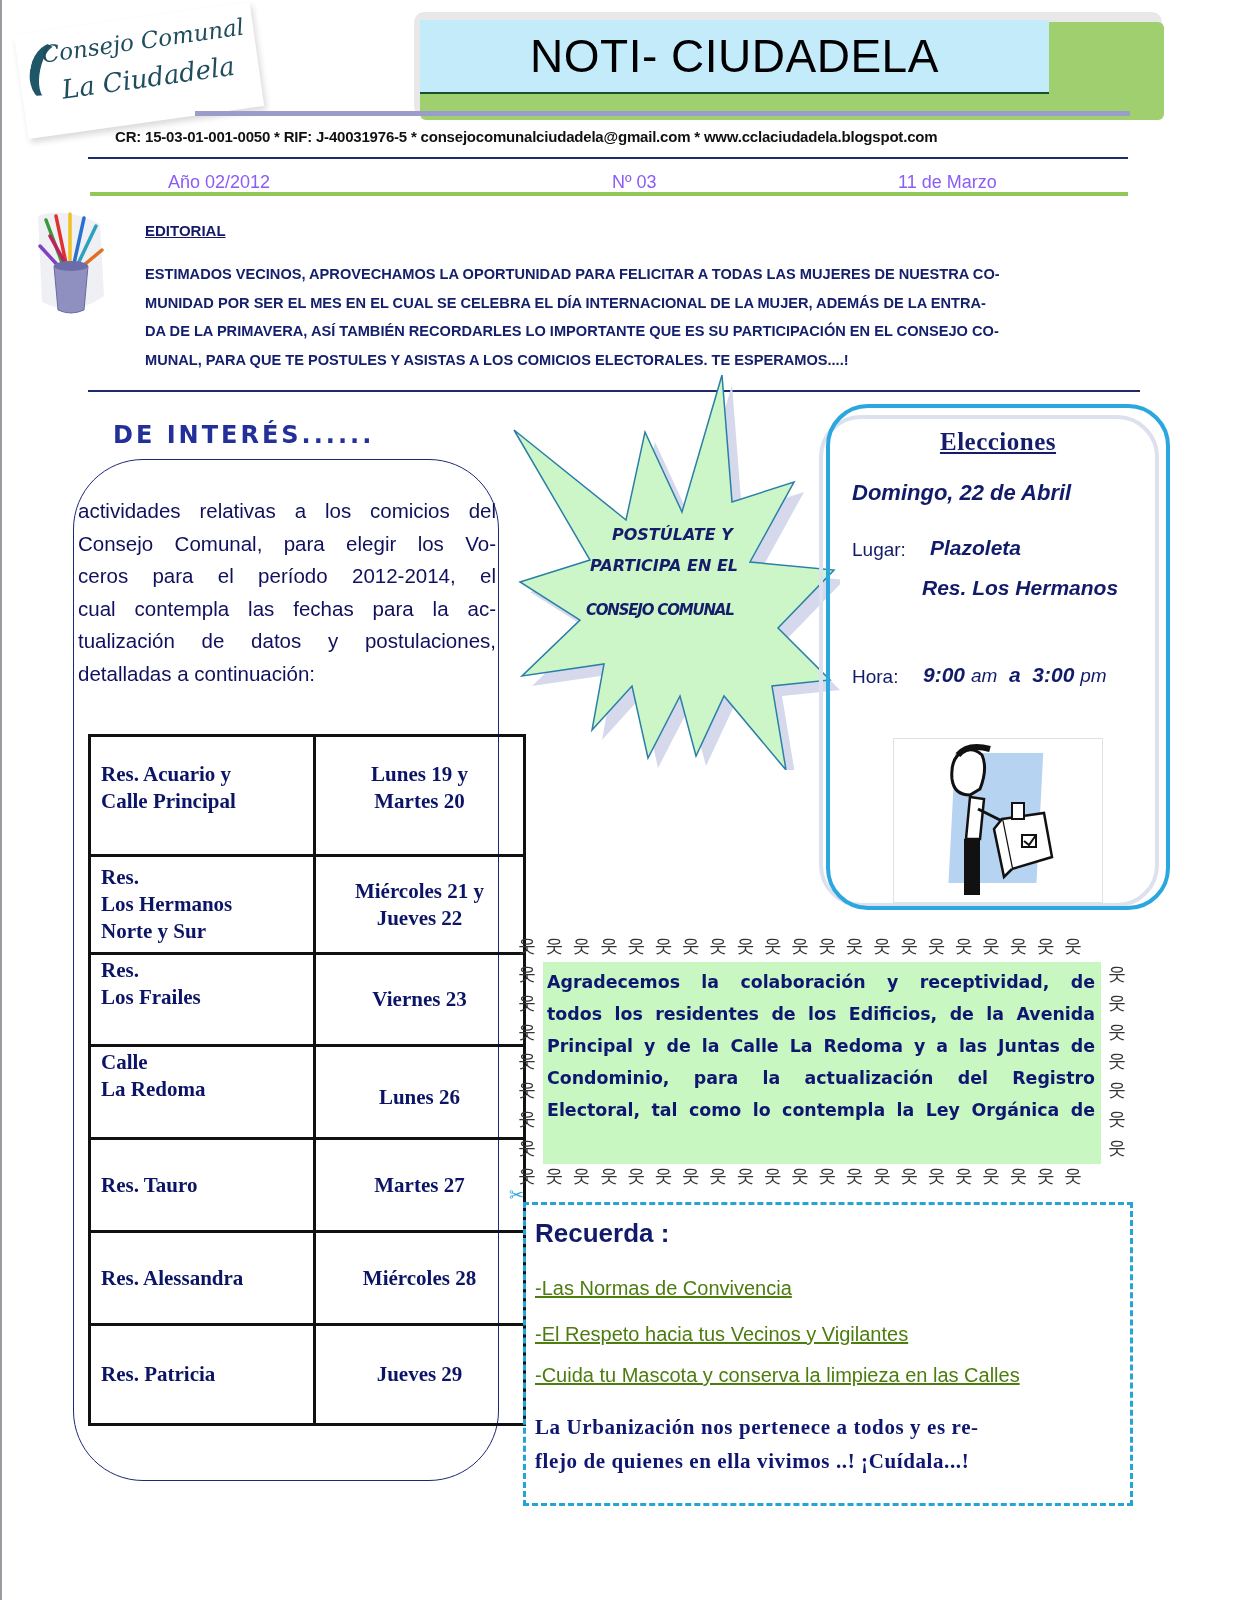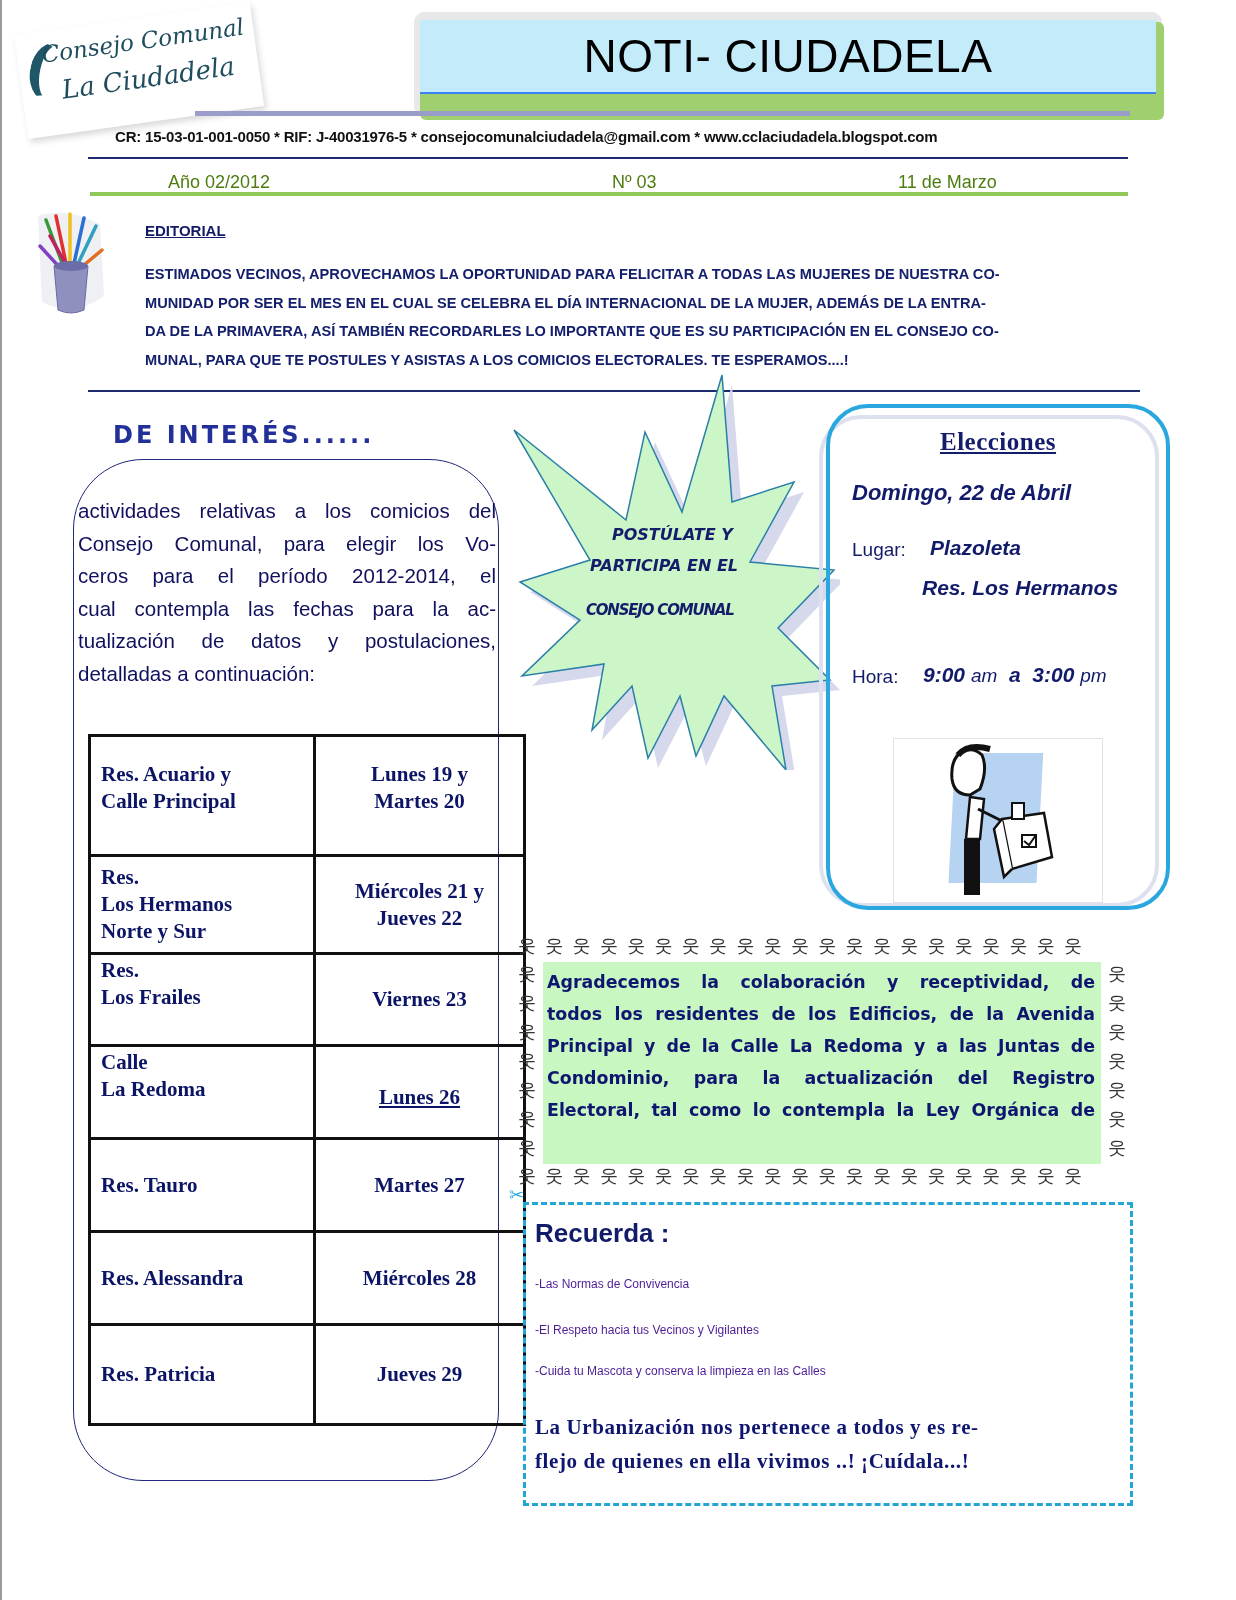--- a/index.html
+++ b/index.html
@@ -8,28 +8,28 @@
 
   
   .logo-card { position:absolute; left:20px; top:18px; width:238px; height:105px; background:#fff; transform:rotate(-8deg); box-shadow:2px 4px 6px rgba(0,0,0,0.15); }
   .logo-crescent { position:absolute; left:30px; top:42px; width:44px; height:60px; border-radius:50%; border-left:10px solid #1f5668; border-top:3px solid transparent; border-bottom:3px solid transparent; box-sizing:border-box; transform:rotate(12deg); }
   .logo-line1 { position:absolute; left:40px; top:42px; font-family:"DejaVu Serif", serif; font-style:italic; font-size:23px; color:#1f4d5e; transform:rotate(-8deg); transform-origin:left top; white-space:nowrap; }
   .logo-line2 { position:absolute; left:60px; top:75px; font-family:"DejaVu Serif", serif; font-style:italic; font-size:26px; color:#1f4d5e; transform:rotate(-8deg); transform-origin:left top; white-space:nowrap; }
 
   
   .title-shadow { position:absolute; left:414px; top:12px; width:748px; height:104px; background:#e8e8e8; border-radius:10px; }
   .title-green { position:absolute; left:420px; top:22px; width:744px; height:98px; background:#9fcf6f; border-radius:6px; }
-  .title-box { position:absolute; left:420px; top:20px; width:736px; height:72px; background:#c3ebfa; border-bottom:2px solid #3b82f6; display:flex; align-items:center; justify-content:center; }
+  .title-box { position:absolute; left:420px; top:20px; width:629px; height:72px; background:#c3ebfa; border-bottom:2px solid #14532d; display:flex; align-items:center; justify-content:center; }
   .title-text { font-family:"Liberation Sans", sans-serif; font-size:46px; color:#000; letter-spacing:0.5px; }
   .purple-rule { position:absolute; left:195px; top:111px; width:935px; height:5px; background:#9a9cc9; }
 
   .contact-line { position:absolute; left:115px; top:128px; font-size:15px; font-weight:bold; color:#111; white-space:nowrap; font-family:"Liberation Sans", sans-serif; letter-spacing:-0.2px; }
   .navy-rule { position:absolute; height:2px; background:#1d2a6e; }
   .green-rule { position:absolute; left:90px; top:192px; width:1038px; height:4px; background:#90c95a; }
-  .meta { position:absolute; top:172px; font-size:18px; color:#4d7c0f; }
+  .meta { position:absolute; top:172px; font-size:18px; color:#8b5cf6; }
 
   
   .pencils { position:absolute; left:34px; top:206px; width:74px; height:112px; }
   .editorial-title { position:absolute; left:145px; top:222px; font-size:15px; font-weight:bold; text-decoration:underline; color:#121a66; }
   .editorial-body { position:absolute; left:145px; top:260px; width:975px; font-size:14.6px; font-weight:bold; color:#15206d; line-height:28.5px; }
   .editorial-body div { white-space:nowrap; }
 
   
   .interest-title { position:absolute; left:113px; top:421px; font-family:"DejaVu Sans", sans-serif; font-weight:bold; font-size:24px; color:#23309a; letter-spacing:3px; }
   .interest-frame { position:absolute; left:73px; top:459px; width:426px; height:1022px; border:1.5px solid #1e2777; border-radius:70px; box-sizing:border-box; }
@@ -62,21 +62,21 @@
   .people-col { position:absolute; font-size:18px; color:#333; line-height:29px; width:22px; text-align:center; }
   .thanks-bg { position:absolute; left:543px; top:962px; width:558px; height:202px; background:#c9f7c2; }
   .thanks-text { position:absolute; left:547px; top:966px; width:548px; font-family:"DejaVu Sans", sans-serif; font-weight:bold; font-size:17.4px; line-height:32px; color:#0e1670; }
   .thanks-text div { text-align:justify; text-align-last:justify; white-space:nowrap; }
   .thanks-text div.last { text-align-last:left; }
 
   
   .recuerda-box { position:absolute; left:523px; top:1202px; width:610px; height:304px; border:3px dashed #25a5d4; box-sizing:border-box; }
   .scissors { position:absolute; left:509px; top:1184px; font-size:18px; color:#2aa7df; }
   .recuerda-title { position:absolute; left:535px; top:1218px; font-size:26px; font-weight:bold; color:#121a6a; }
-  .recuerda-item { position:absolute; left:535px; font-size:12px; color:#4c1d95; white-space:nowrap; }
+  .recuerda-item { position:absolute; left:535px; font-size:20px; color:#4d7c0f; white-space:nowrap;text-decoration:underline; }
   .recuerda-footer { position:absolute; left:535px; top:1410px; width:580px; font-family:"Liberation Serif", serif; font-weight:bold; font-size:21px; line-height:34px; color:#0e1670; letter-spacing:0.6px; }
   .recuerda-footer div { white-space:nowrap; }
 </style>
 </head>
 <body>
 
 <div class="page-left-edge"></div>
 
 <div class="logo-card"></div>
 <div class="logo-crescent"></div>
@@ -165,21 +165,21 @@
         </td>
     <td class="date">
           <div>Viernes  23</div>
         </td>
   </tr>
   <tr style="height:93px;">
     <td class="place" style="vertical-align:top;padding-top:2px;">
           <div>Calle</div>
           <div>La Redoma</div>
         </td>
-    <td class="date" style="vertical-align:top;padding-top:37px;text-decoration:underline;">
+    <td class="date" style="vertical-align:top;padding-top:37px;">
           <div>Lunes  26</div>
         </td>
   </tr>
   <tr style="height:93px;">
     <td class="place">
           <div>Res. Tauro</div>
         </td>
     <td class="date">
           <div>Martes 27</div>
         </td>

